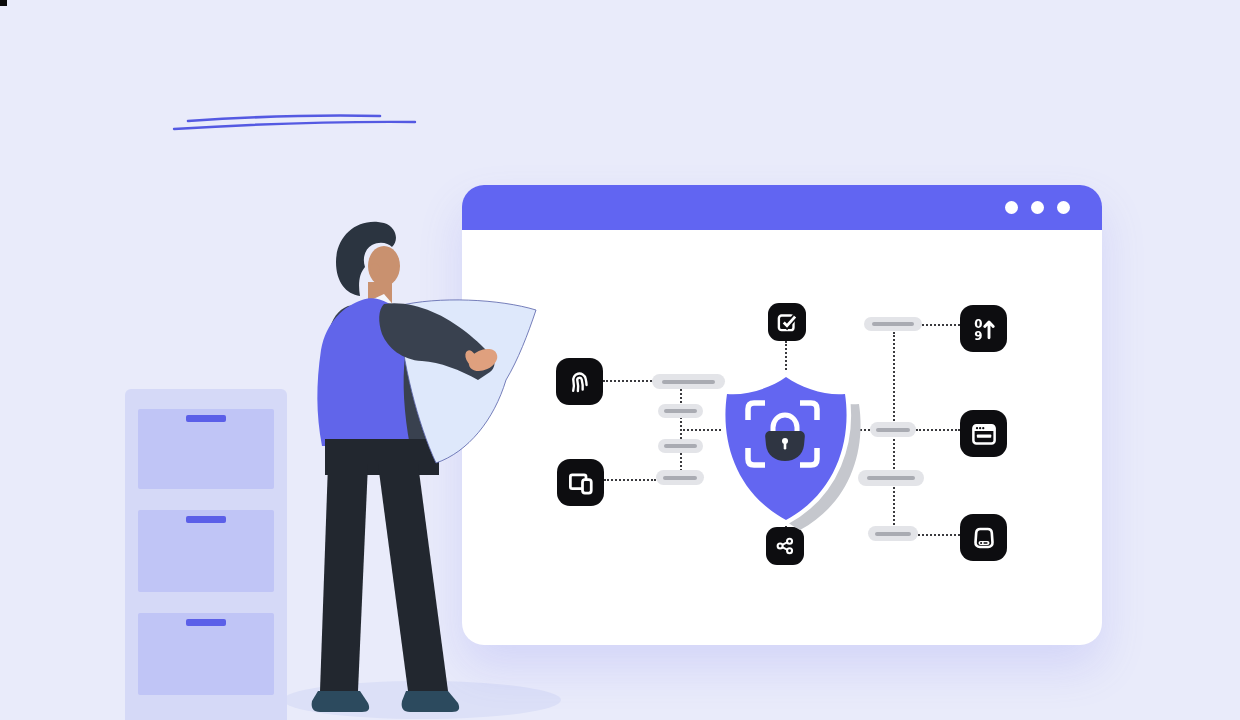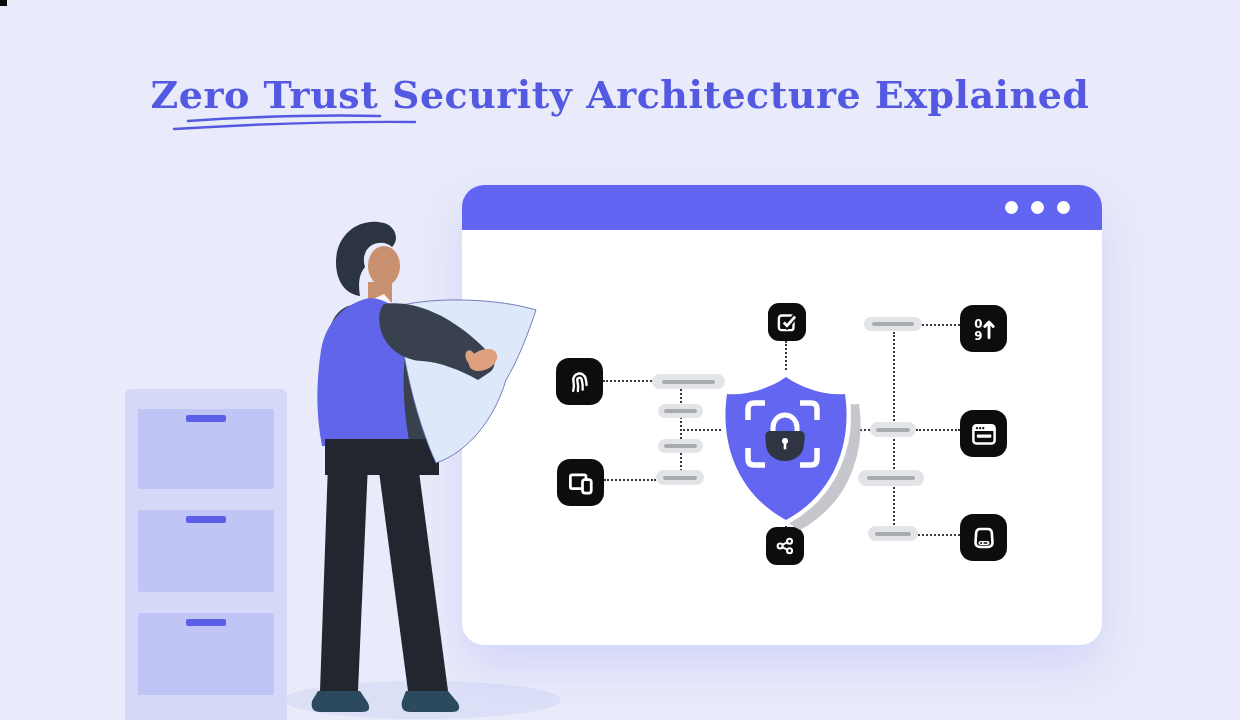--- a/index.html
+++ b/index.html
@@ -30,21 +30,20 @@
   .shield-wrap{position:absolute;left:243px;top:178px;width:164px;height:168px;}
   .person{position:absolute;left:298px;top:214px;}
 </style>
 </head>
 <body>
 
 <div class="stage">
 
   <div class="corner-artifact"></div>
 
-  <h1 class="title">Zero Trust Security Architecture Explained</h1>
   <svg class="title-underline" width="260" height="24" viewBox="0 0 260 24">
     <path d="M16,9 Q120,2 208,4" stroke="#5459E2" stroke-width="2.6" fill="none" stroke-linecap="round"></path>
     <path d="M2,17 Q130,9 243,10" stroke="#5459E2" stroke-width="2.4" fill="none" stroke-linecap="round"></path>
   </svg>
 
   <div class="floor"></div>
 
   <div class="cabinet">
     <div class="drawer" style="top:20px">
         <div class="handle"></div>

